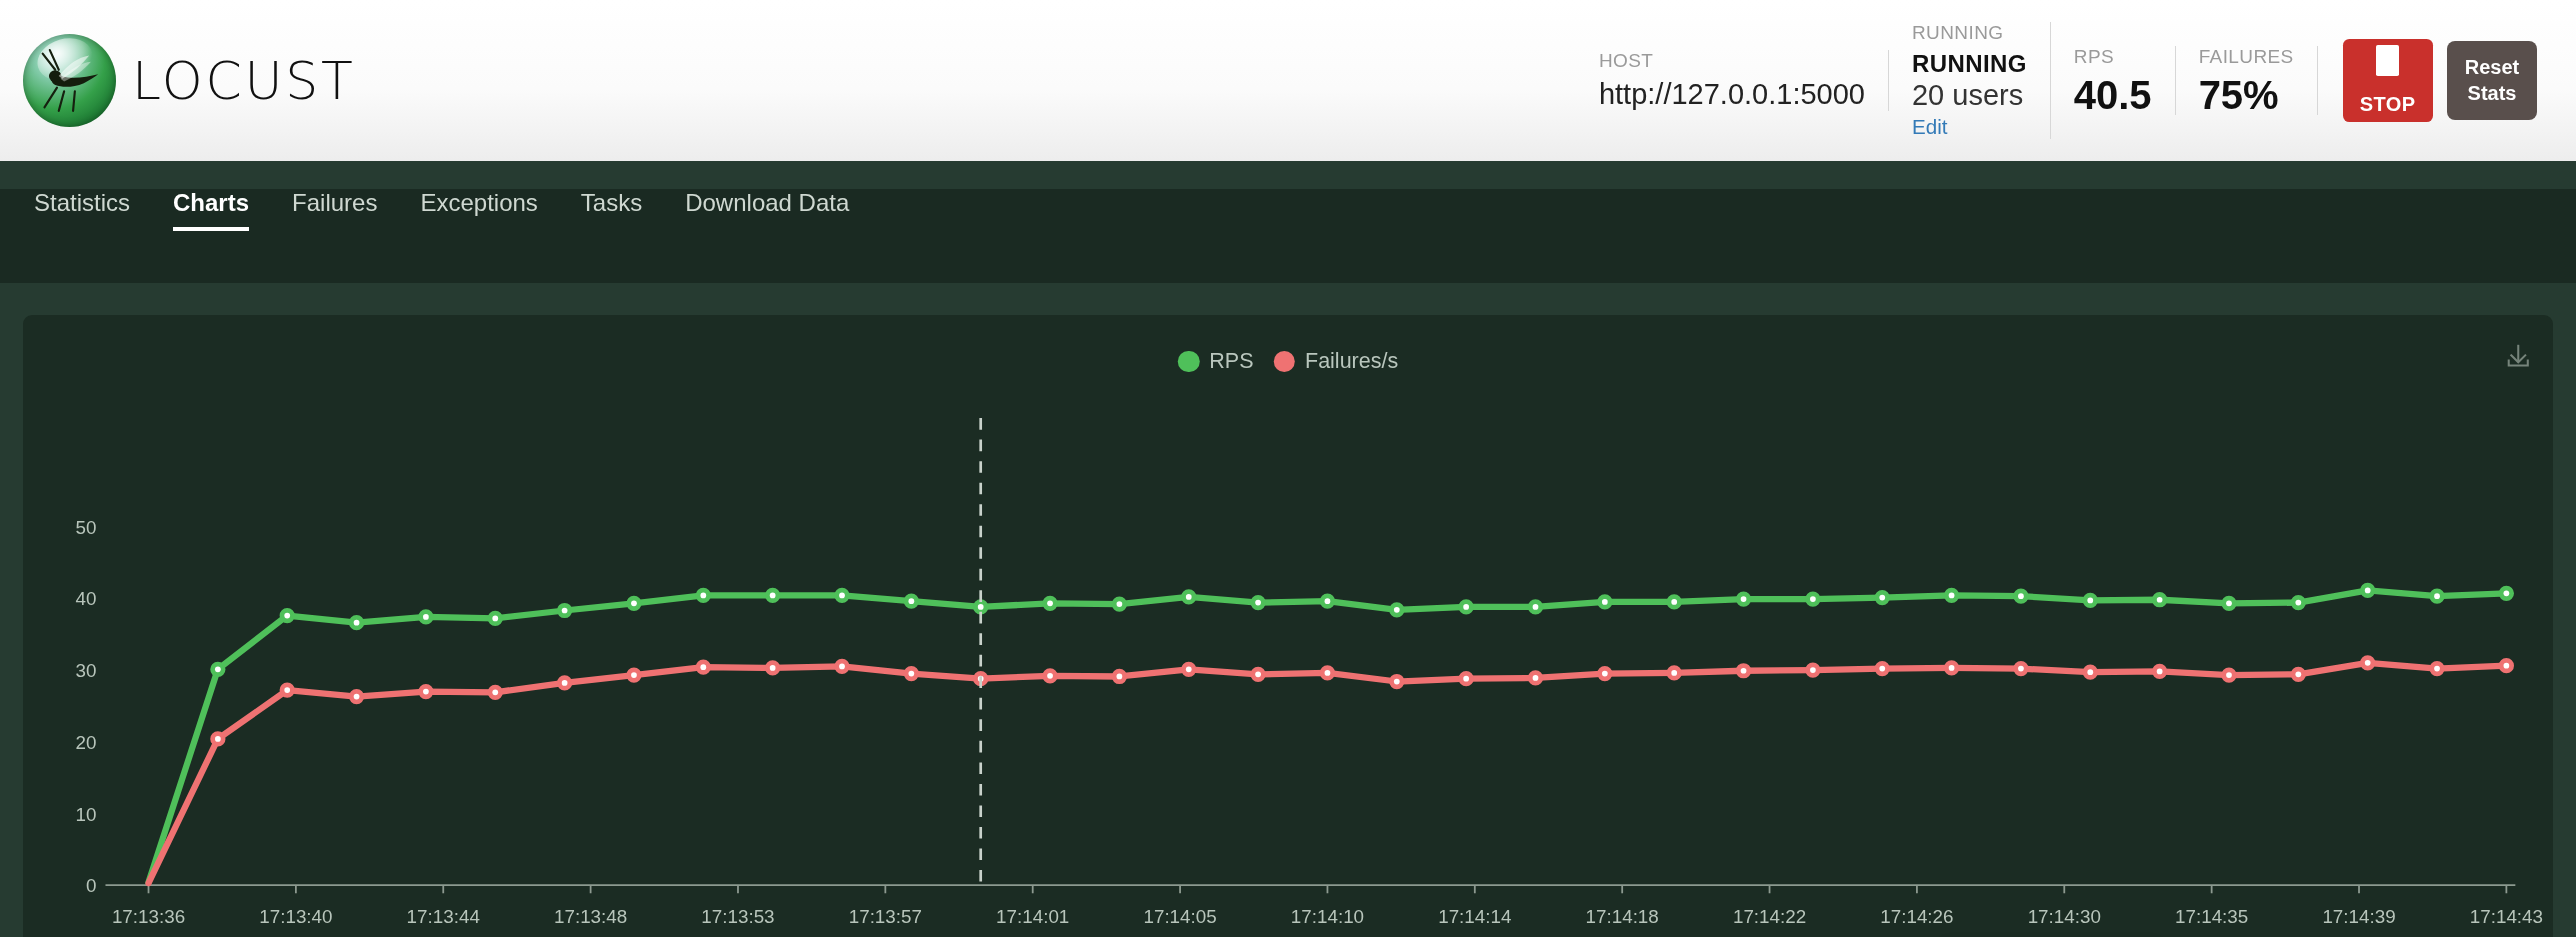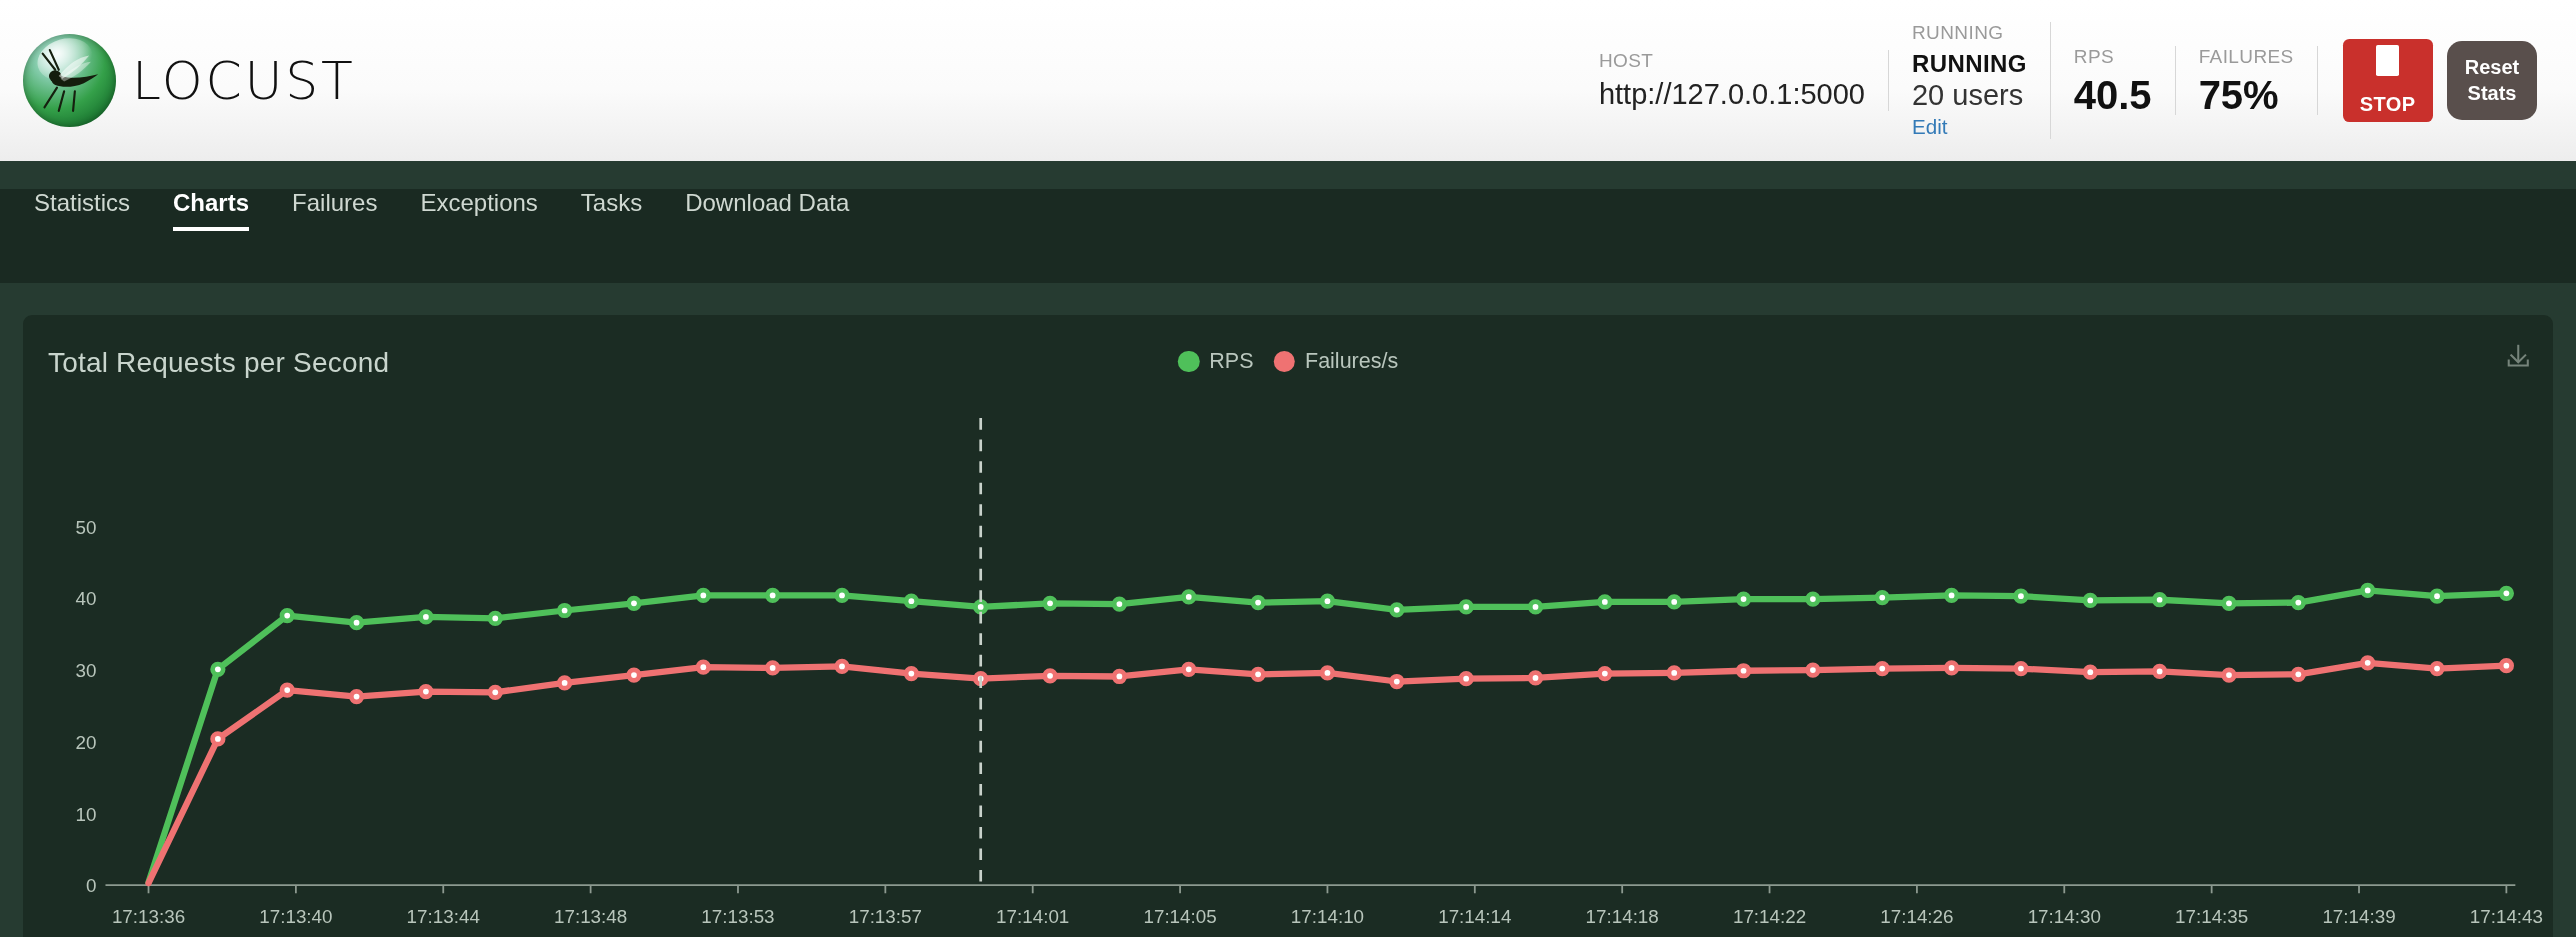--- a/index.html
+++ b/index.html
@@ -140,21 +140,21 @@
   .btn-stop .lbl {
     color: #fff;
     font-size: 20px;
     font-weight: bold;
     letter-spacing: 0.4px;
   }
   .btn-reset {
     width: 90px;
     height: 79px;
     background: #594f4c;
-    border-radius: 15px;
+    border-radius: 8px;
     border: none;
     color: #fff;
     font-size: 20px;
     font-weight: bold;
     line-height: 1.28;
     cursor: pointer;
     display: flex;
     align-items: center;
     justify-content: center;
     text-align: center;
@@ -344,21 +344,20 @@
   <div class="nav-item active">Charts</div>
   <div class="nav-item">Failures</div>
   <div class="nav-item">Exceptions</div>
   <div class="nav-item">Tasks</div>
   <div class="nav-item">Download Data</div>
 </div>
 
 <div class="page-body">
   <div class="chart-card">
 
-    <div class="chart-title">Total Requests per Second</div>
 
     <div class="legend">
       <div class="legend-item">
         <span class="legend-dot" style="background: rgb(79, 192, 90);"></span>
         <span class="legend-label">RPS</span>
       </div>
       <div class="legend-item">
         <span class="legend-dot" style="background: rgb(239, 114, 114);"></span>
         <span class="legend-label">Failures/s</span>
       </div>

